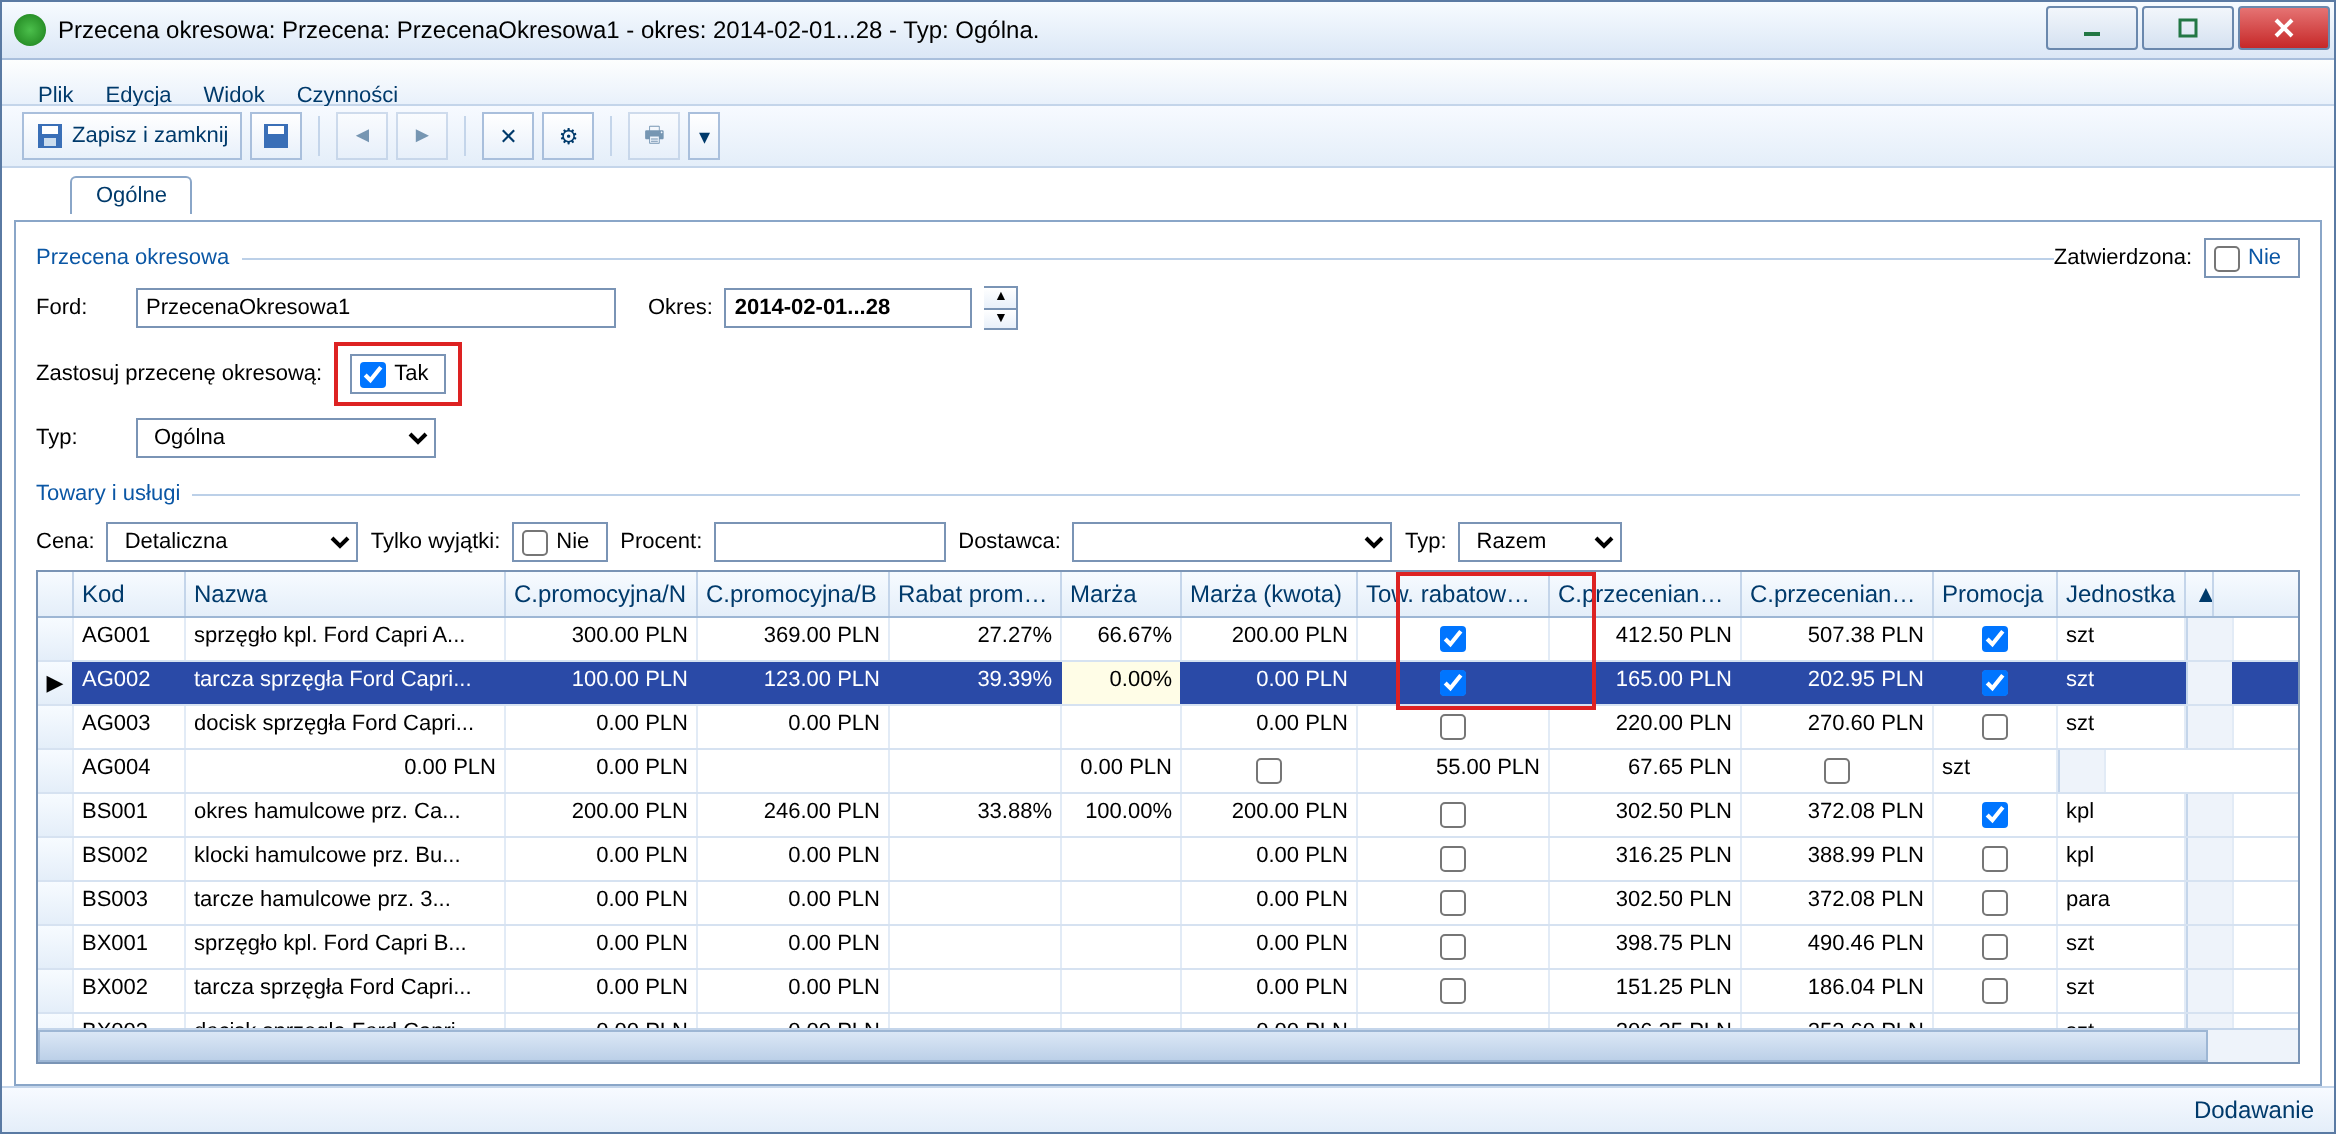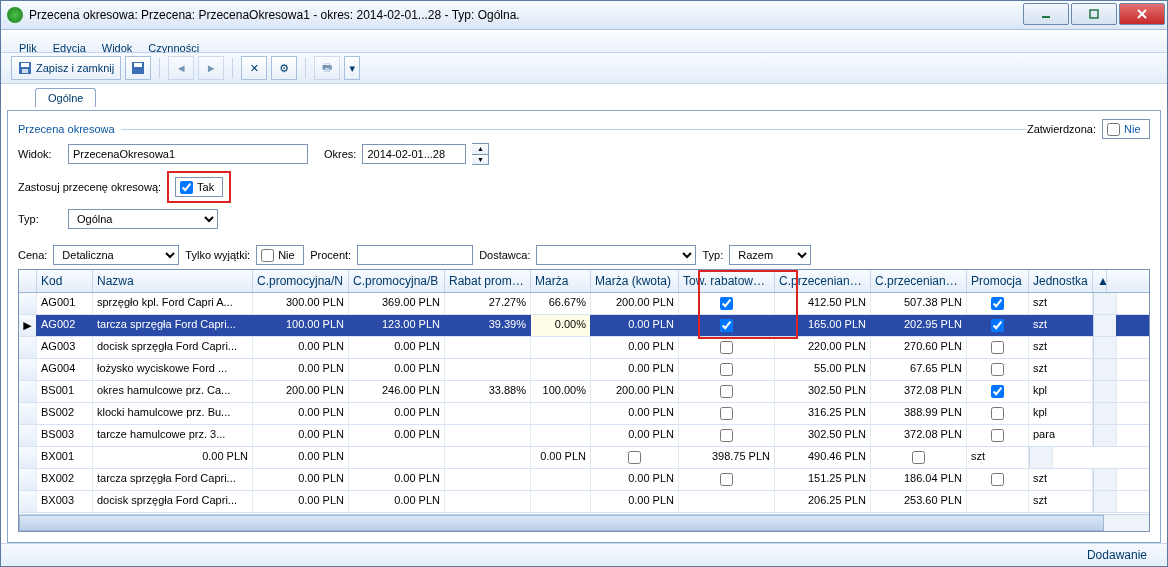--- a/index.html
+++ b/index.html
@@ -45,21 +45,21 @@
   .gridrow.sel div{border-right-color:#2a4aa7;}
   .gridrow.sel .yellow{background:#fffde7;color:#000;}
   .gridrow .chk{display:flex;align-items:center;justify-content:center;}
   .gridrow .chk input{margin:0;}
   .rowmarker{color:#000;background:linear-gradient(#f7fbff,#e4eef9);display:flex;align-items:center;justify-content:center;font-size:10px;}
   .gridrow.sel .rowmarker{color:#000;}
   .redcol-head{position:absolute;border:2px solid #d22;pointer-events:none; left:679px; top:0; width:96px; height:65px;}
   .hscroll{height:16px;background:#eef3fa;border-top:1px solid #c4d5ea;position:relative;}
   .hscroll .thumb{position:absolute;left:0;top:0;height:100%;width:96%;background:linear-gradient(#dbe7f6,#bcd0e8);border:1px solid #9db6d4;box-sizing:border-box;}
   .vscroll{width:14px;background:#eef3fa;border-left:1px solid #c4d5ea;}
-  .status{height:22px;background:linear-gradient(#f7faff,#e4eef9);border-top:1px solid #c4d5ea;display:flex;align-items:center;justify-content:flex-end;padding:0 20px;color:#003a6b;font-size:12px;}
+  .status{height:22px;background:linear-gradient(#f7faff,#e4eef9);border-top:1px solid #c4d5ea;display:flex;align-items:center;justify-content:flex-end;padding:0 10px;color:#003a6b;font-size:12px;}
   .spinner{width:16px;height:20px;border:1px solid #7a94b5;border-left:none;display:flex;flex-direction:column;}
   .spinner div{flex:1;display:flex;align-items:center;justify-content:center;font-size:7px;background:linear-gradient(#fff,#e8f0fa);}
   .spinner div:first-child{border-bottom:1px solid #7a94b5;}
 </style>
 </head>
 <body>
 
 <div class="window">
   <div class="titlebar">
     <div class="tb-icon"></div>
@@ -142,24 +142,24 @@
           <div class="confirmed">
             <span class="lbl">Zatwierdzona:</span>
             <div class="chkbox">
                 <input type="checkbox" style="">
                 <span>Nie</span>
               </div>
           </div>
         </div>
 
         <div class="row">
-          <span class="lbl" style="width:44px">Widok:</span>
+          <span class="lbl" style="width:44px">Ford:</span>
           <input class="field" style="width: 240px;" value="PrzecenaOkresowa1">
           <span class="lbl" style="margin-left:10px">Okres:</span>
-          <input class="field" style="width: 104px;" value="2014-02-01...28">
+          <input class="field" style="width: 124px; font-weight: bold;" value="2014-02-01...28">
           <div class="spinner">
               <div>▲</div>
               <div>▼</div>
             </div>
         </div>
 
         <div class="row">
           <span class="lbl">Zastosuj przecenę okresową:</span>
           <div class="redbox">
             <div class="chkbox">
@@ -169,20 +169,24 @@
           </div>
         </div>
 
         <div class="row">
           <span class="lbl" style="width:44px">Typ:</span>
           <select class="field" style="width:150px"><option>Ogólna</option></select>
         </div>
       </div>
 
       <div class="group" style="flex:1;display:flex;flex-direction:column;overflow:hidden;">
+        <div class="group-title">
+            <span>Towary i usługi</span>
+            <span class="line"></span>
+          </div>
 
         <div class="filterbar">
           <span class="lbl">Cena:</span>
           <select class="field" style="width:126px"><option>Detaliczna</option></select>
           <span class="lbl">Tylko wyjątki:</span>
           <div class="chkbox">
               <input type="checkbox" style="">
               <span>Nie</span>
             </div>
           <span class="lbl">Procent:</span>
@@ -267,21 +271,20 @@
                 <div class="r">270.60 PLN</div>
                 <div class="chk">
                   <input type="checkbox" style="">
                 </div>
                 <div>szt</div>
                 <div class="vscroll"></div>
               </div>
               <div class="gridrow">
                 <div class="rowmarker"></div>
                 <div>AG004</div>
-                <div>łożysko wyciskowe Ford ...</div>
                 <div class="r">0.00 PLN</div>
                 <div class="r">0.00 PLN</div>
                 <div class="r"></div>
                 <div class="r"></div>
                 <div class="r">0.00 PLN</div>
                 <div class="chk">
                   <input type="checkbox" style="">
                 </div>
                 <div class="r">55.00 PLN</div>
                 <div class="r">67.65 PLN</div>
@@ -347,20 +350,21 @@
                 <div class="r">372.08 PLN</div>
                 <div class="chk">
                   <input type="checkbox" style="">
                 </div>
                 <div>para</div>
                 <div class="vscroll"></div>
               </div>
               <div class="gridrow">
                 <div class="rowmarker"></div>
                 <div>BX001</div>
+                <div>sprzęgło kpl. Ford Capri B...</div>
                 <div class="r">0.00 PLN</div>
                 <div class="r">0.00 PLN</div>
                 <div class="r"></div>
                 <div class="r"></div>
                 <div class="r">0.00 PLN</div>
                 <div class="chk">
                   <input type="checkbox" style="">
                 </div>
                 <div class="r">398.75 PLN</div>
                 <div class="r">490.46 PLN</div>

